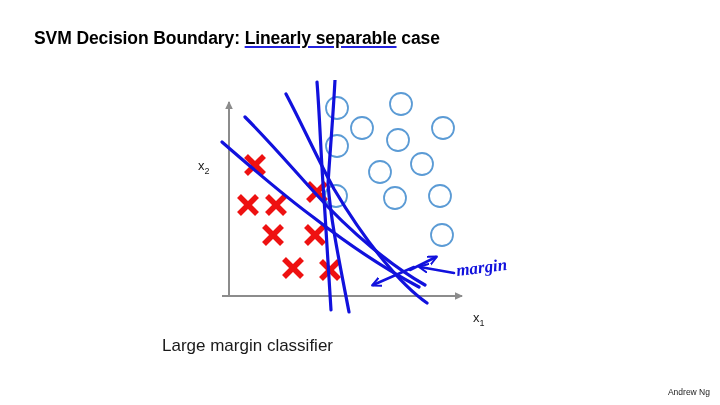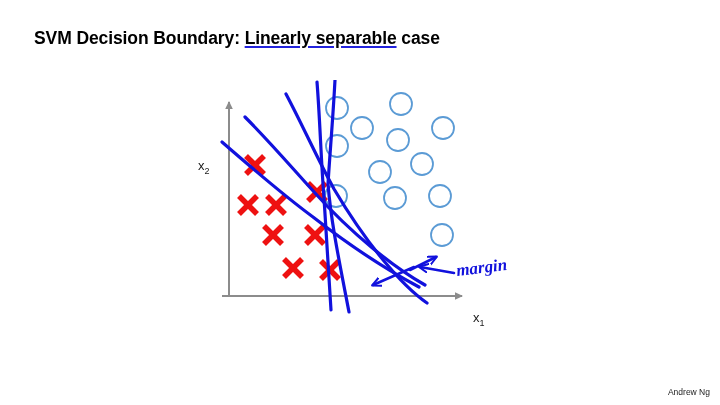--- a/index.html
+++ b/index.html
@@ -159,16 +159,17 @@
 
       <text x="8" y="90" class="axis-label">
         <tspan>x</tspan><tspan class="axis-sub" dy="4">2</tspan>
       </text>
       <text x="283" y="242" class="axis-label">
         <tspan>x</tspan><tspan class="axis-sub" dy="4">1</tspan>
       </text>
     </svg>
   </div>
 
+  <div id="caption">Large margin classifier</div>
 
   <div id="attribution">Andrew Ng</div>
 
 </div>
 
 </body></html>

